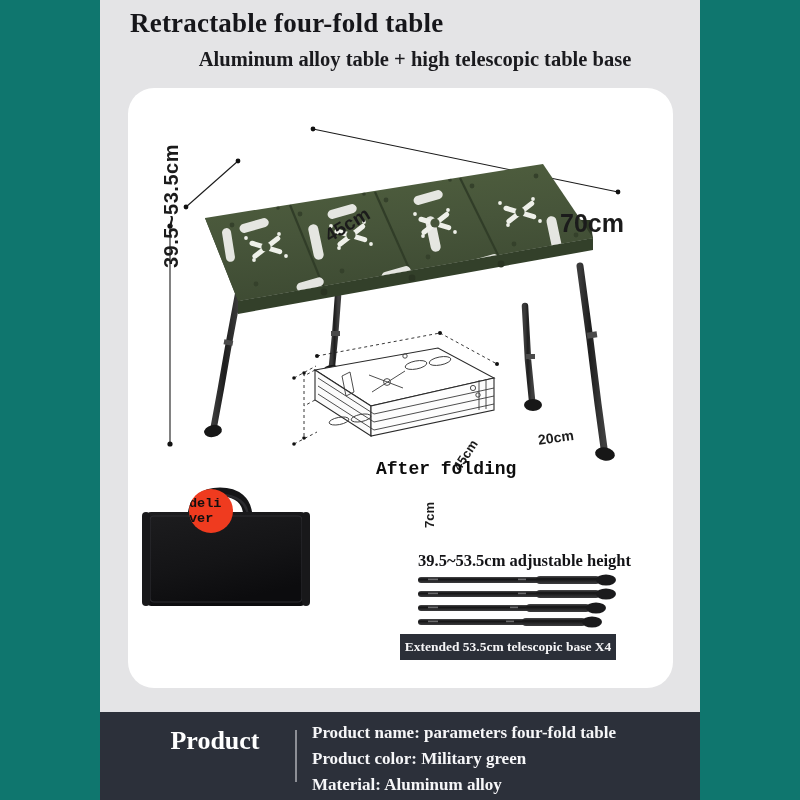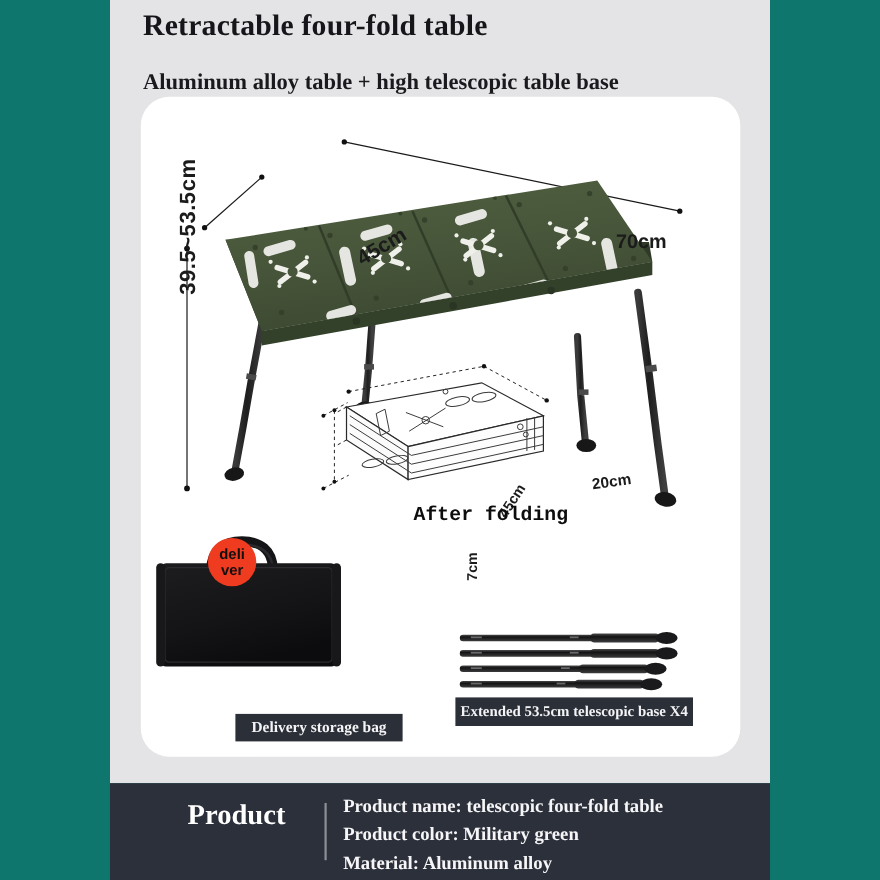--- a/index.html
+++ b/index.html
@@ -33,48 +33,49 @@
     font-family: "Liberation Serif", serif;
     font-weight: bold;
     font-size: 27px;
     color: #16161a;
     letter-spacing: 0.2px;
     white-space: nowrap;
   }
   .subtitle {
     position: absolute;
     left: 130px;
-    top: 64px;
+    top: 48px;
     width: 570px;
     font-family: "Liberation Serif", serif;
     font-weight: bold;
     font-size: 20.5px;
     color: #1a1a1e;
     white-space: nowrap;
+    text-align: center;
   }
   
   .card {
     position: absolute;
     left: 128px;
     top: 88px;
     width: 545px;
     height: 600px;
     background: #ffffff;
     border-radius: 26px;
   }
   .card-svg { position: absolute; left: 0; top: 0; }
   
   .dim {
     position: absolute;
     font-family: "Liberation Sans", sans-serif;
     font-weight: 600;
     color: #1b1b1b;
     white-space: nowrap;
   }
-  .dim-70 { left: 432px; top: 121px; font-size: 18px; }
+  .dim-70 { left: 432px; top: 121px; font-size: 25px; }
   .dim-45 { left: 193px; top: 140px; font-size: 19px;
             transform: rotate(-31deg); transform-origin: left top; }
   .dim-height {
     left: 160px; top: 268px; font-size: 20px;
     transform: rotate(-90deg); transform-origin: left top;
     letter-spacing: 0.5px;
   }
   .dim-20 { left: 409px; top: 344px; font-size: 14px;
             transform: rotate(-8deg); transform-origin: left top; }
   .dim-45b { left: 322px; top: 377px; font-size: 13px;
@@ -95,25 +96,24 @@
   
   .deliver-badge {
     position: absolute;
     left: 189px;
     top: 489px;
     width: 44px;
     height: 44px;
     border-radius: 50%;
     background: #ef3b1f;
     color: #120f0f;
-    font-family: Liberation Sans, sans-serif;
+    font-family: Liberation Mono, monospace;
     font-weight: bold;
     font-size: 13.5px;
     line-height: 15px;
-    text-align: center;
     padding-top: 7px;
     box-sizing: border-box;
     overflow: hidden;
     z-index: 6;
   }
   .caption-box {
     position: absolute;
     background: #2b2f38;
     color: #f4f4f6;
     font-family: "Liberation Serif", serif;
@@ -121,21 +121,21 @@
     text-align: center;
     white-space: nowrap;
     display: flex;
     align-items: center;
     justify-content: center;
   }
   .cap-bag {
     left: 214px; top: 649px; width: 152px; height: 25px; font-size: 14px;
   }
   .cap-base {
-    left: 414px; top: 634px; width: 216px; height: 26px; font-size: 13.5px;
+    left: 400px; top: 634px; width: 216px; height: 26px; font-size: 13.5px;
   }
   
   .adj-height {
     position: absolute;
     left: 418px;
     top: 551px;
     font-family: "Liberation Serif", serif;
     font-weight: bold;
     font-size: 16.5px;
     color: #131316;
@@ -475,29 +475,29 @@
       <g>
         <rect x="4" y="45" width="108" height="6" rx="3" fill="url(#poleGrad)"></rect>
         <rect x="108" y="44" width="64" height="8" rx="4" fill="url(#poleGrad)"></rect>
         <ellipse cx="178" cy="48" rx="10" ry="5.5" fill="#1a1a1c"></ellipse>
         <rect x="14" y="46.6" width="10" height="1.6" fill="#6a6a6c"></rect>
         <rect x="92" y="46.6" width="8" height="1.6" fill="#6a6a6c"></rect>
       </g>
     </svg>
   </div>
 
-
-  <div class="caption-box cap-bag">Delivery storage bag</div>
+  <div class="adj-height">39.5~53.5cm adjustable height</div>
+
   <div class="caption-box cap-base">Extended 53.5cm telescopic base X4</div>
 
   <div class="footer">
     <div class="footer-title">
       <span>Product</span><br>
     </div>
     <div class="footer-divider"></div>
     <div class="footer-list">
-      <div>Product name: telescopic four-fold table</div>
+      <div>Product name: parameters four-fold table</div>
       <div>Product color: Military green</div>
       <div>Material: Aluminum alloy</div>
     </div>
   </div>
 
 </div>
 
 </body></html>

